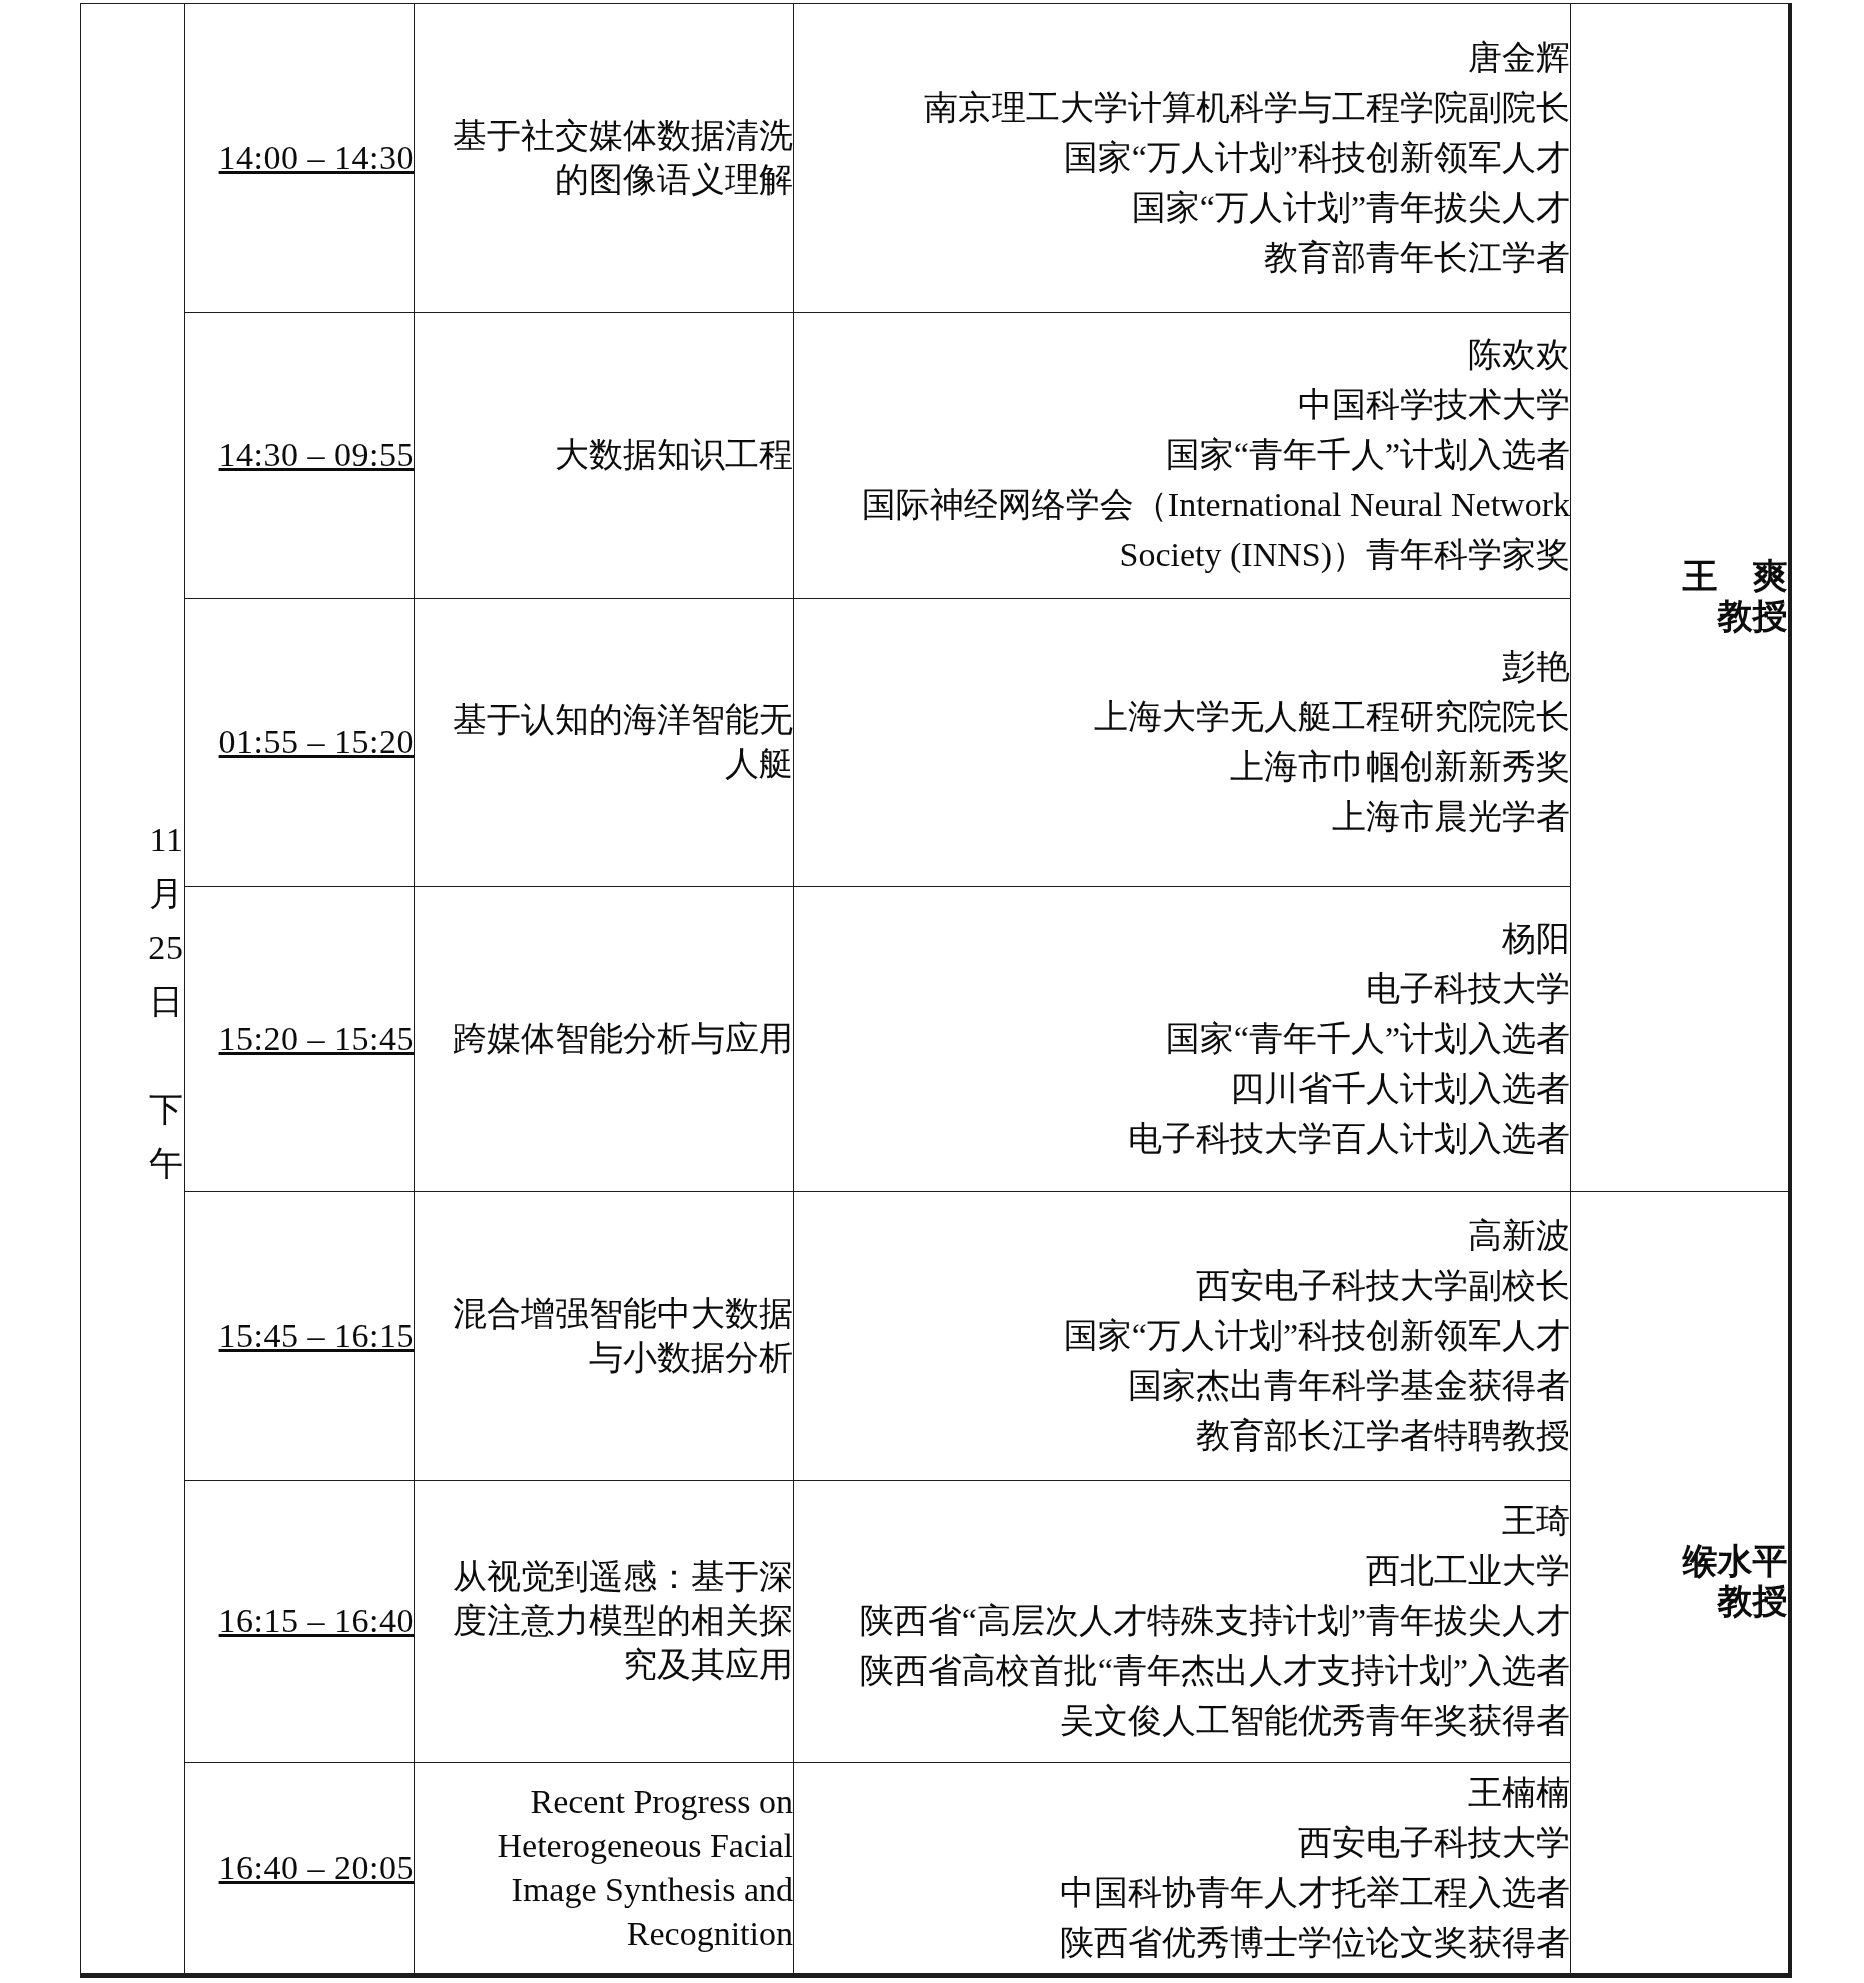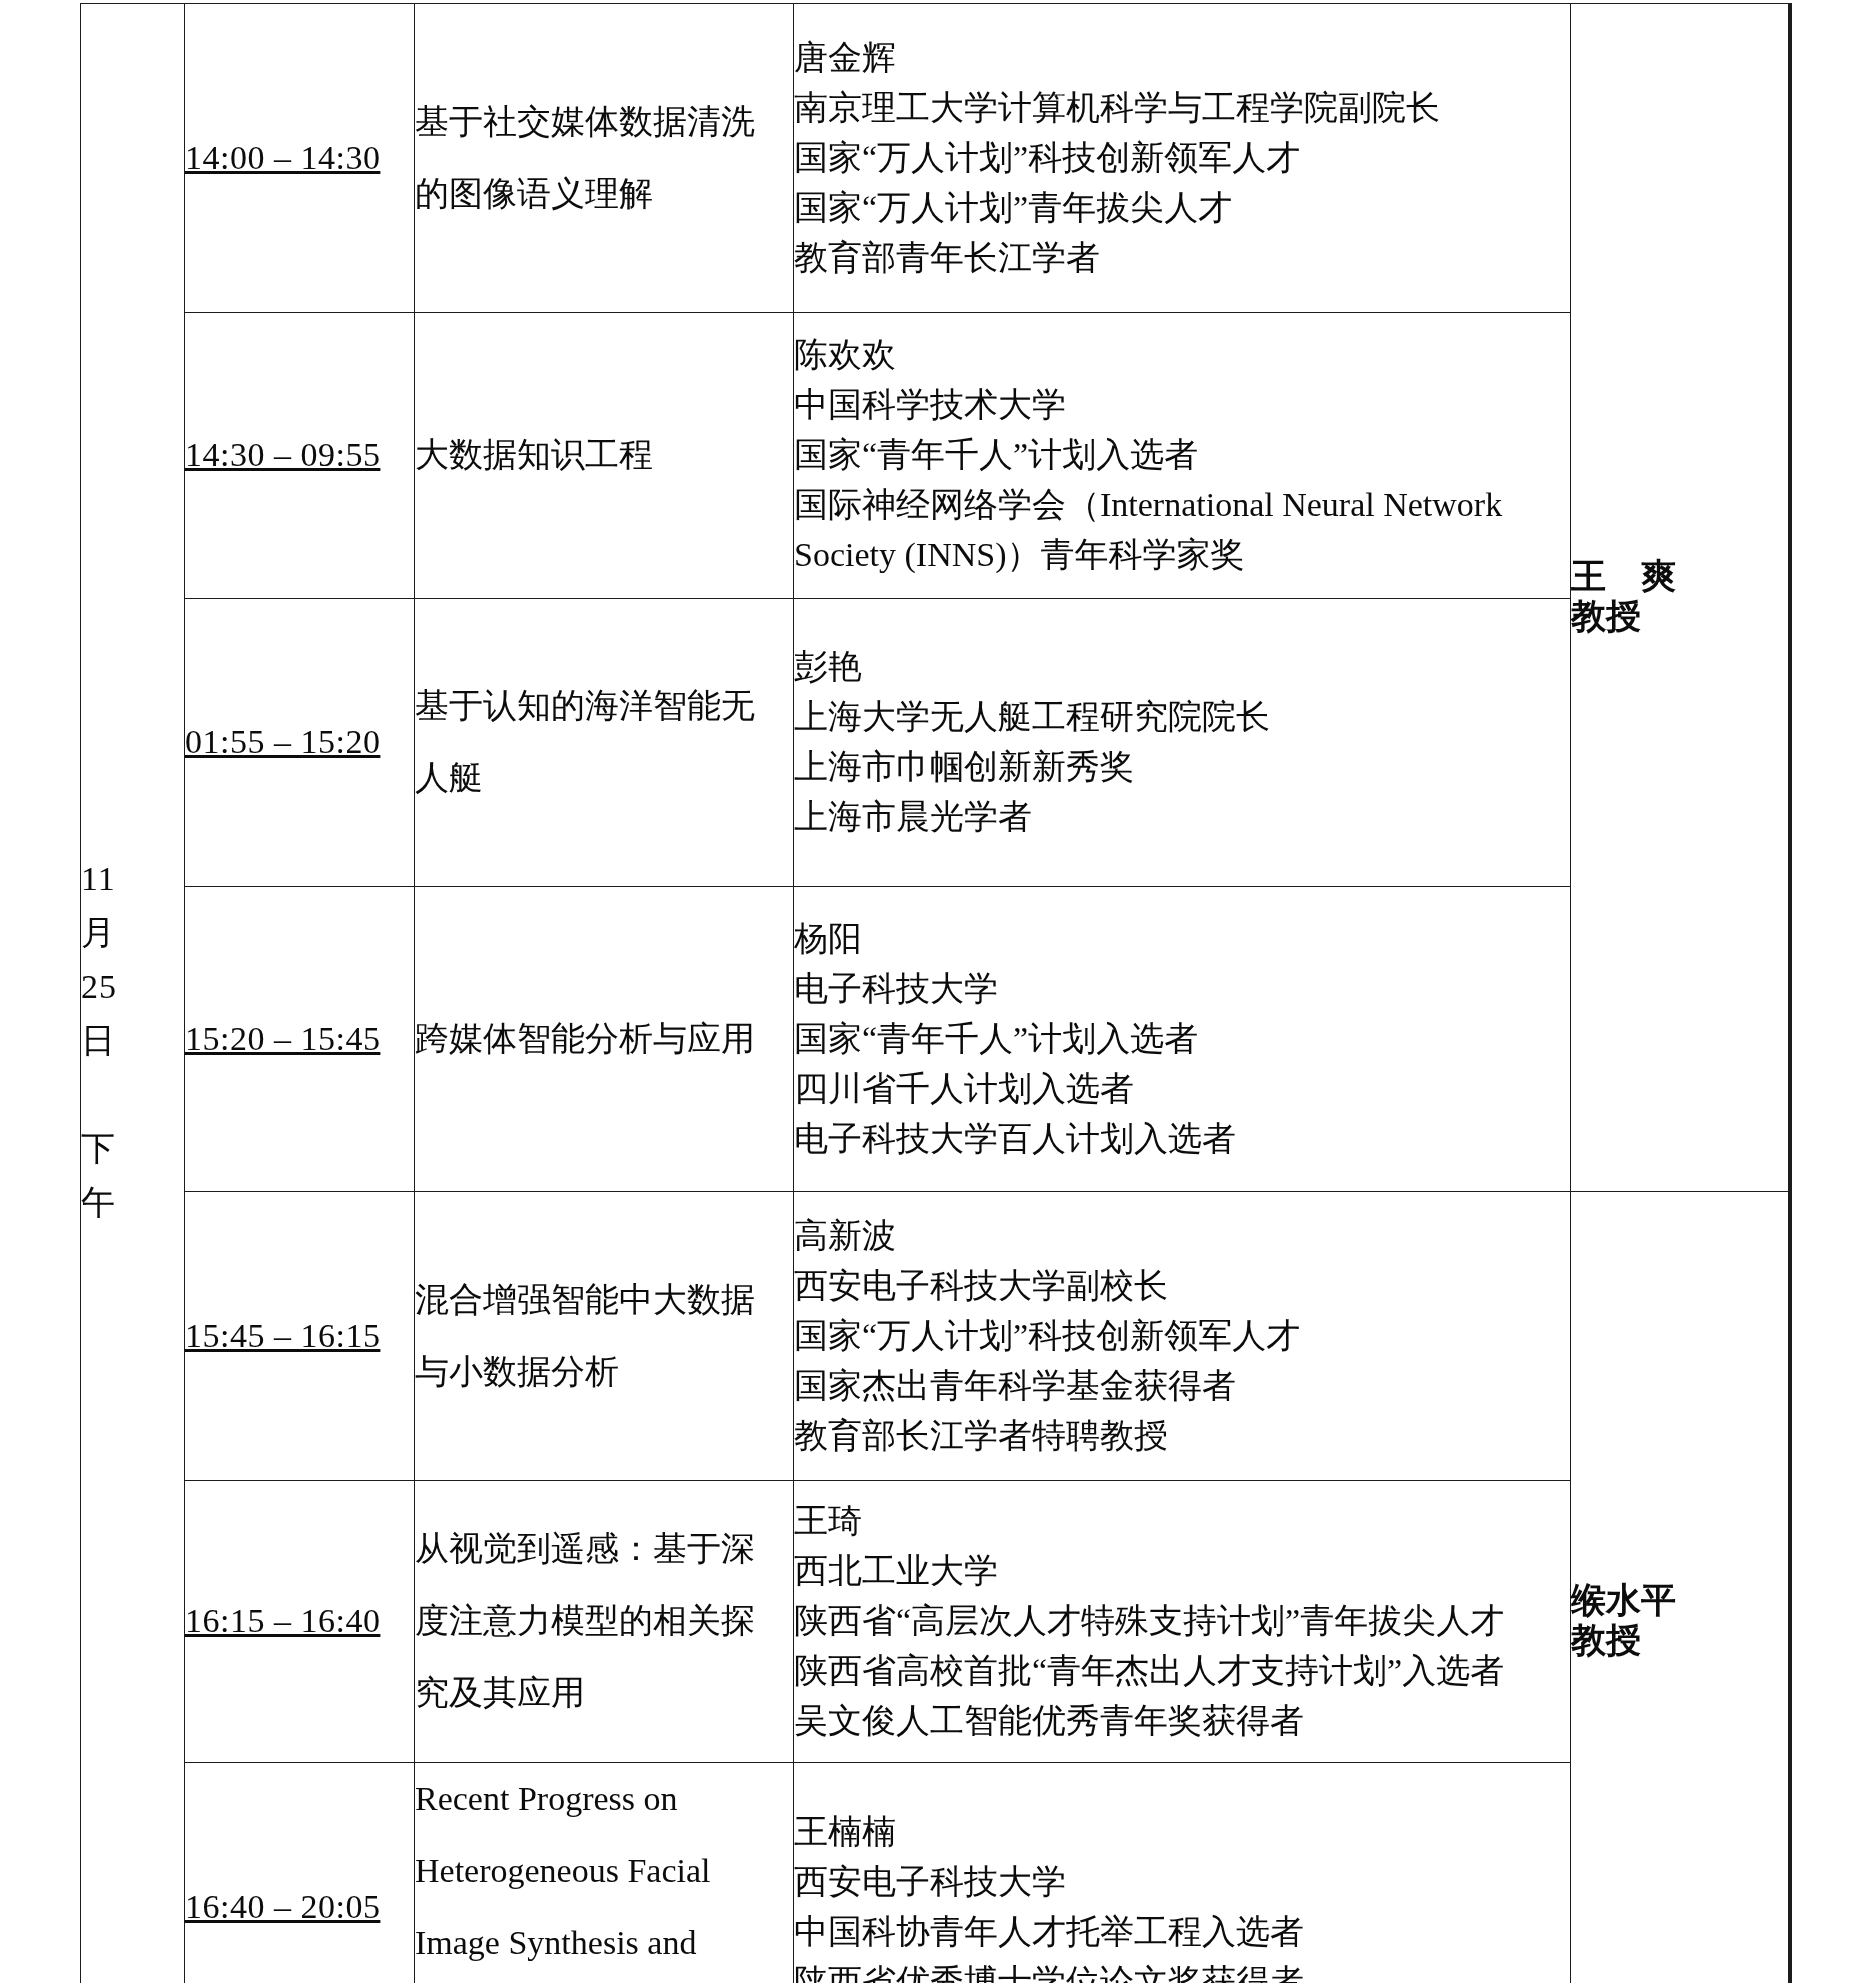--- a/index.html
+++ b/index.html
@@ -18,21 +18,21 @@
     margin: 2.8px 0 0 80px;
     width: 1710px;
     background: #ffffff;
     border: 1.9px solid #1c1c1c;
     border-right-width: 4.7px;
     border-bottom-width: 5.6px;
   }
   td {
     border: 1.9px solid #1c1c1c;
     vertical-align: middle;
-    text-align: left;
+    text-align: right;
     padding: 0;
     overflow: hidden;
   }
   col.c-date  { width: 104px; }
   col.c-time  { width: 230px; }
   col.c-title { width: 379px; }
   col.c-desc  { width: 777px; }
   col.c-chair { width: 219px; }
 
   tr.r1 { height: 309px; }
@@ -52,21 +52,21 @@
     line-height: 54px;
     letter-spacing: 0.9px;
     margin-top: 27px;
   }
   td.time .cell-text {
     font-size: 34px;
     letter-spacing: 0.5px;
     text-decoration: underline;
   }
   td.title .cell-text {
-    line-height: 72px;
+    line-height: 44px;
   }
   td.chair .cell-text {
     font-size: 35px;
     line-height: 40px;
     font-weight: bold;
   }
 </style>
 </head>
 <body>
 

